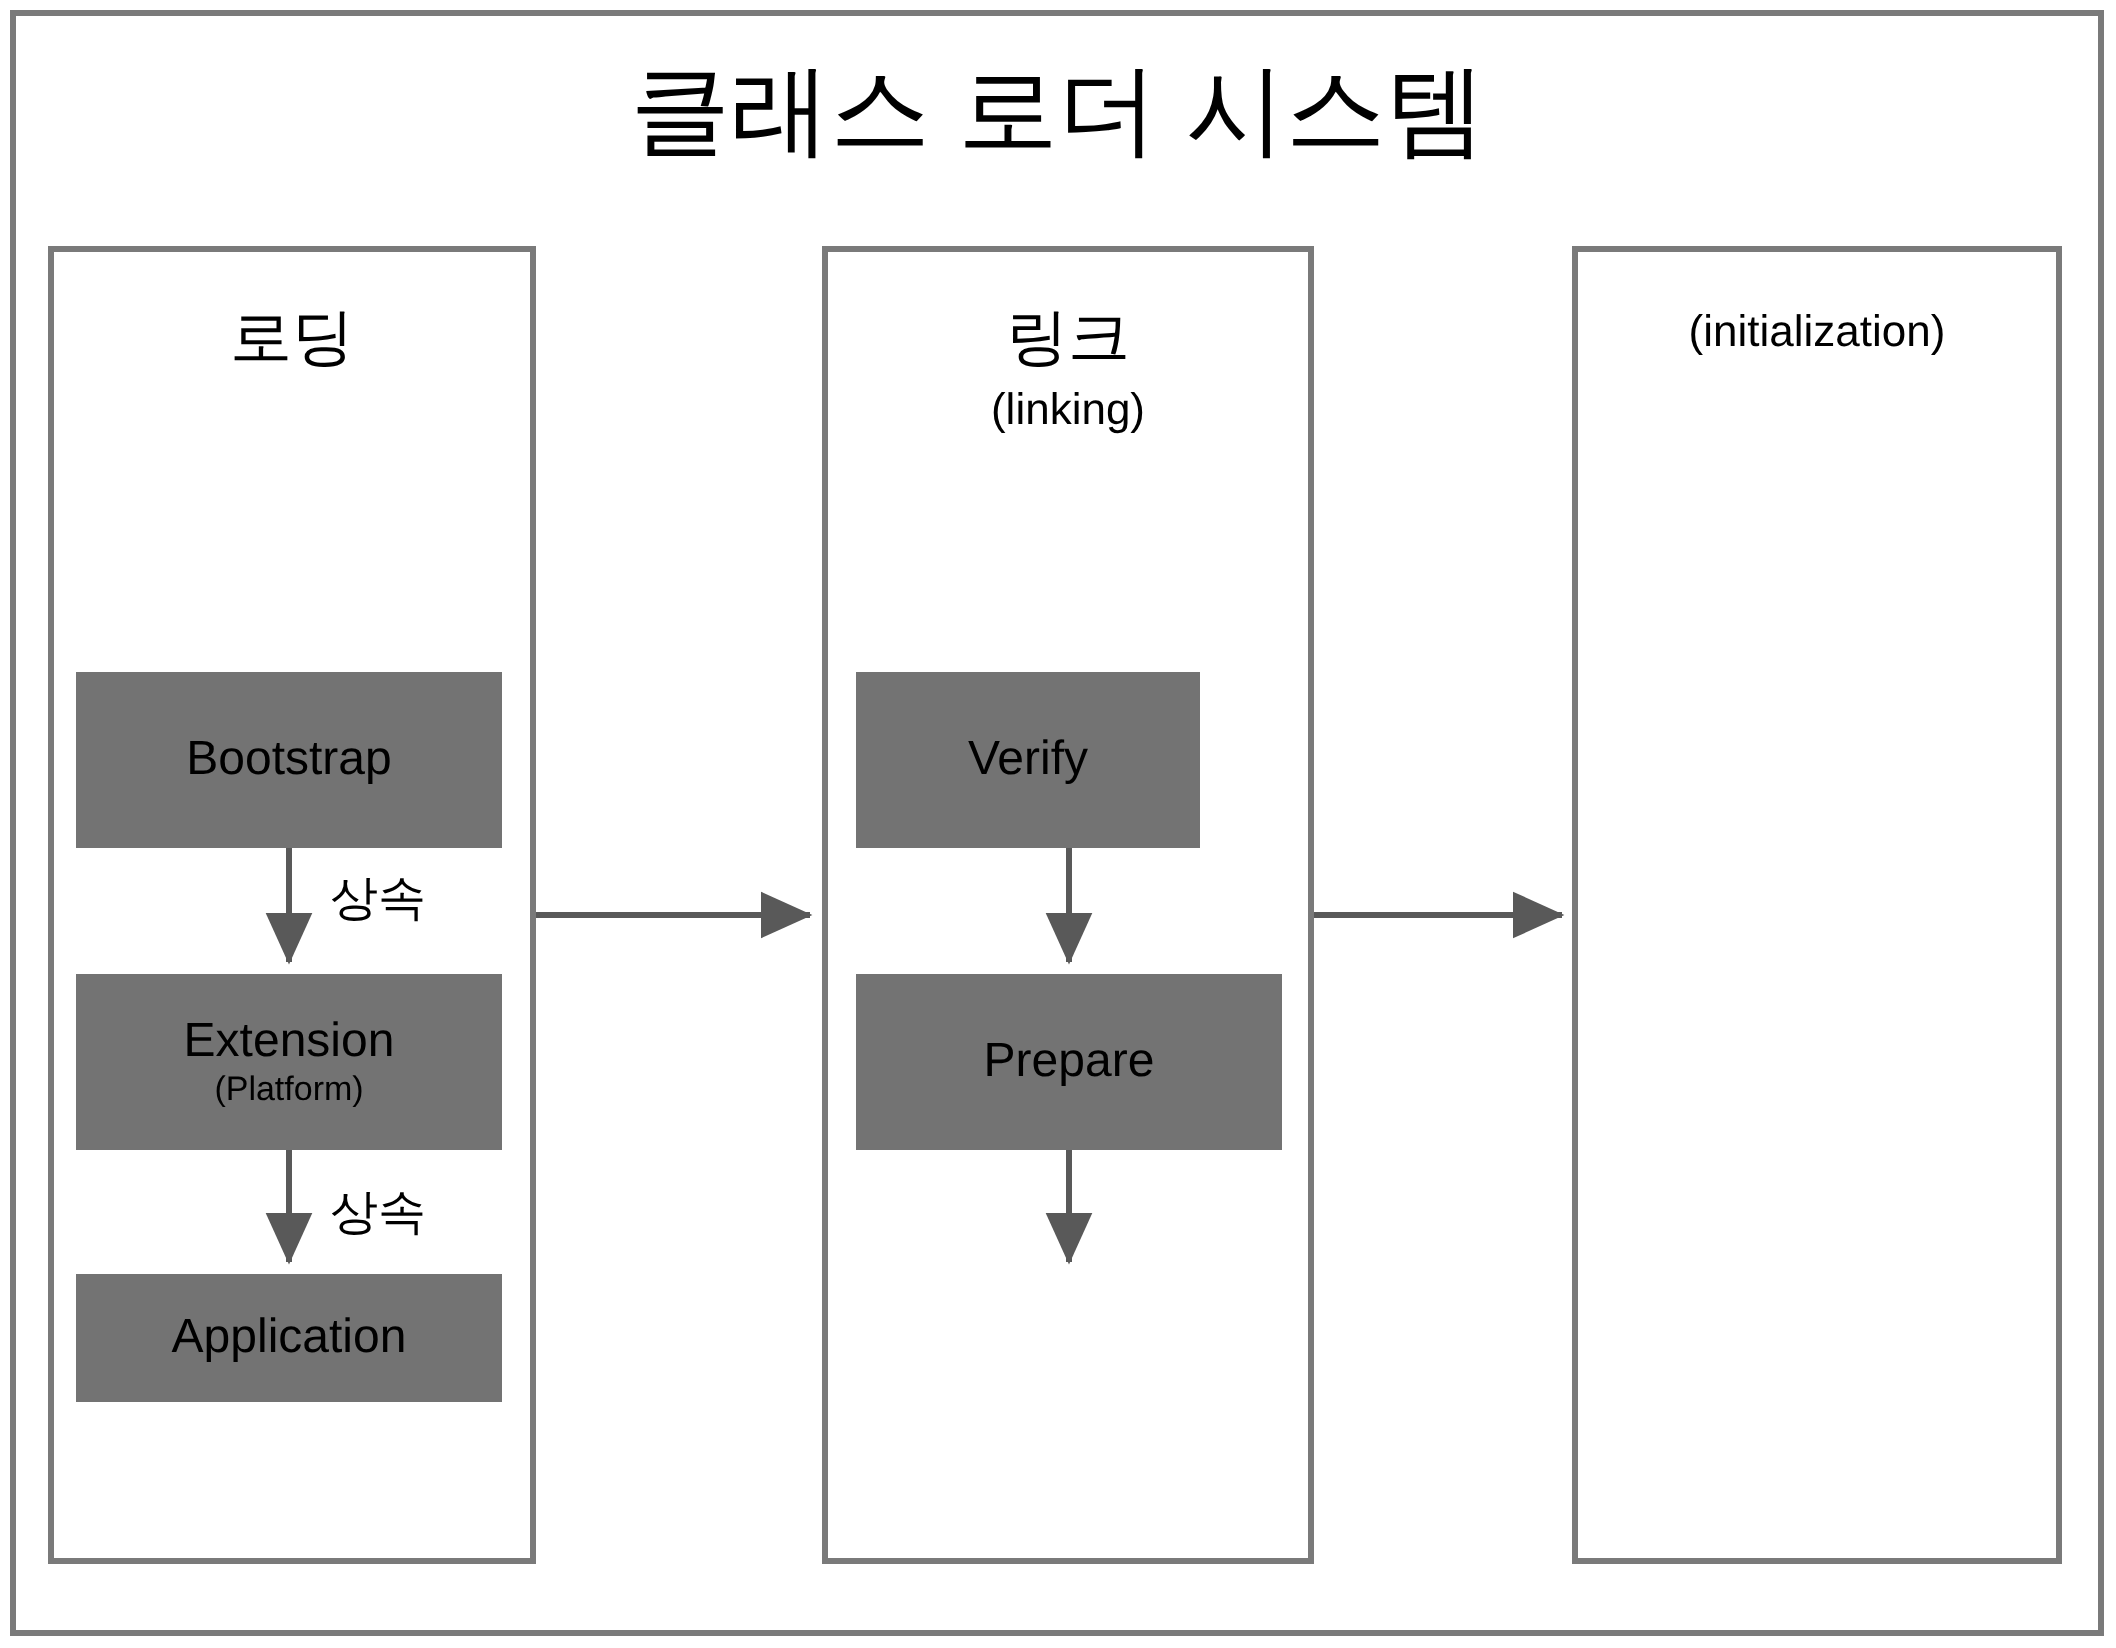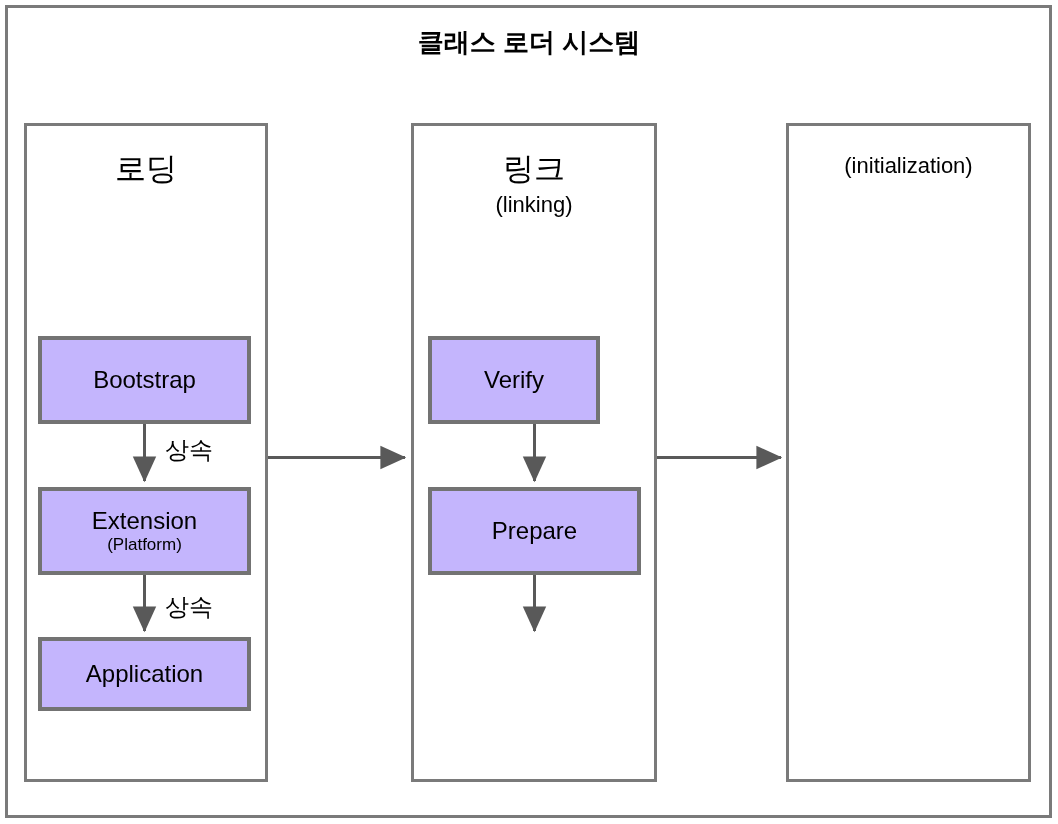--- a/index.html
+++ b/index.html
@@ -33,23 +33,23 @@
     background: #ffffff;
   }
 
   
   .diagram-title {
     position: absolute;
     left: 0;
     top: 28px;
     width: 1058px;
     text-align: center;
-    font-size: 26px;
+    font-size: 50px;
     line-height: 1.1;
-    font-weight: 700;
+    font-weight: 400;
     color: #000000;
     letter-spacing: 0px;
   }
 
   
   .phase-column {
     position: absolute;
     border: 3px solid #7a7a7a;
     box-sizing: border-box;
     background: #ffffff;
@@ -78,42 +78,42 @@
     line-height: 1.3;
     margin-top: 2px;
     color: #000000;
   }
 
   
   .step-box {
     position: absolute;
     border: 4px solid #737373;
     box-sizing: border-box;
-    background: #c4b5fd;
+    background: #737373;
     display: flex;
     flex-direction: column;
     align-items: center;
     justify-content: center;
   }
   .step-box .title {
     font-size: 24px;
     line-height: 1.15;
     color: #000000;
   }
   .step-box .sub {
     font-size: 17px;
     line-height: 1.2;
     margin-top: 1px;
     color: #000000;
   }
 
   
   .box-bootstrap   { left: 38px; top: 336px; width: 213px; height: 88px; }
   .box-extension   { left: 38px; top: 487px; width: 213px; height: 88px; }
-  .box-application { left: 38px; top: 637px; width: 213px; height: 74px; }
+  .box-application { left: 38px; top: 637px; width: 213px; height: 64px; }
 
   
   .box-verify   { left: 428px; top: 336px; width: 172px; height: 88px; }
   .box-prepare  { left: 428px; top: 487px; width: 213px; height: 88px; }
   .box-resolve  { left: 428px; top: 637px; width: 213px; height: 86px; }
 
   
   .connectors {
     position: absolute;
     left: 0;

